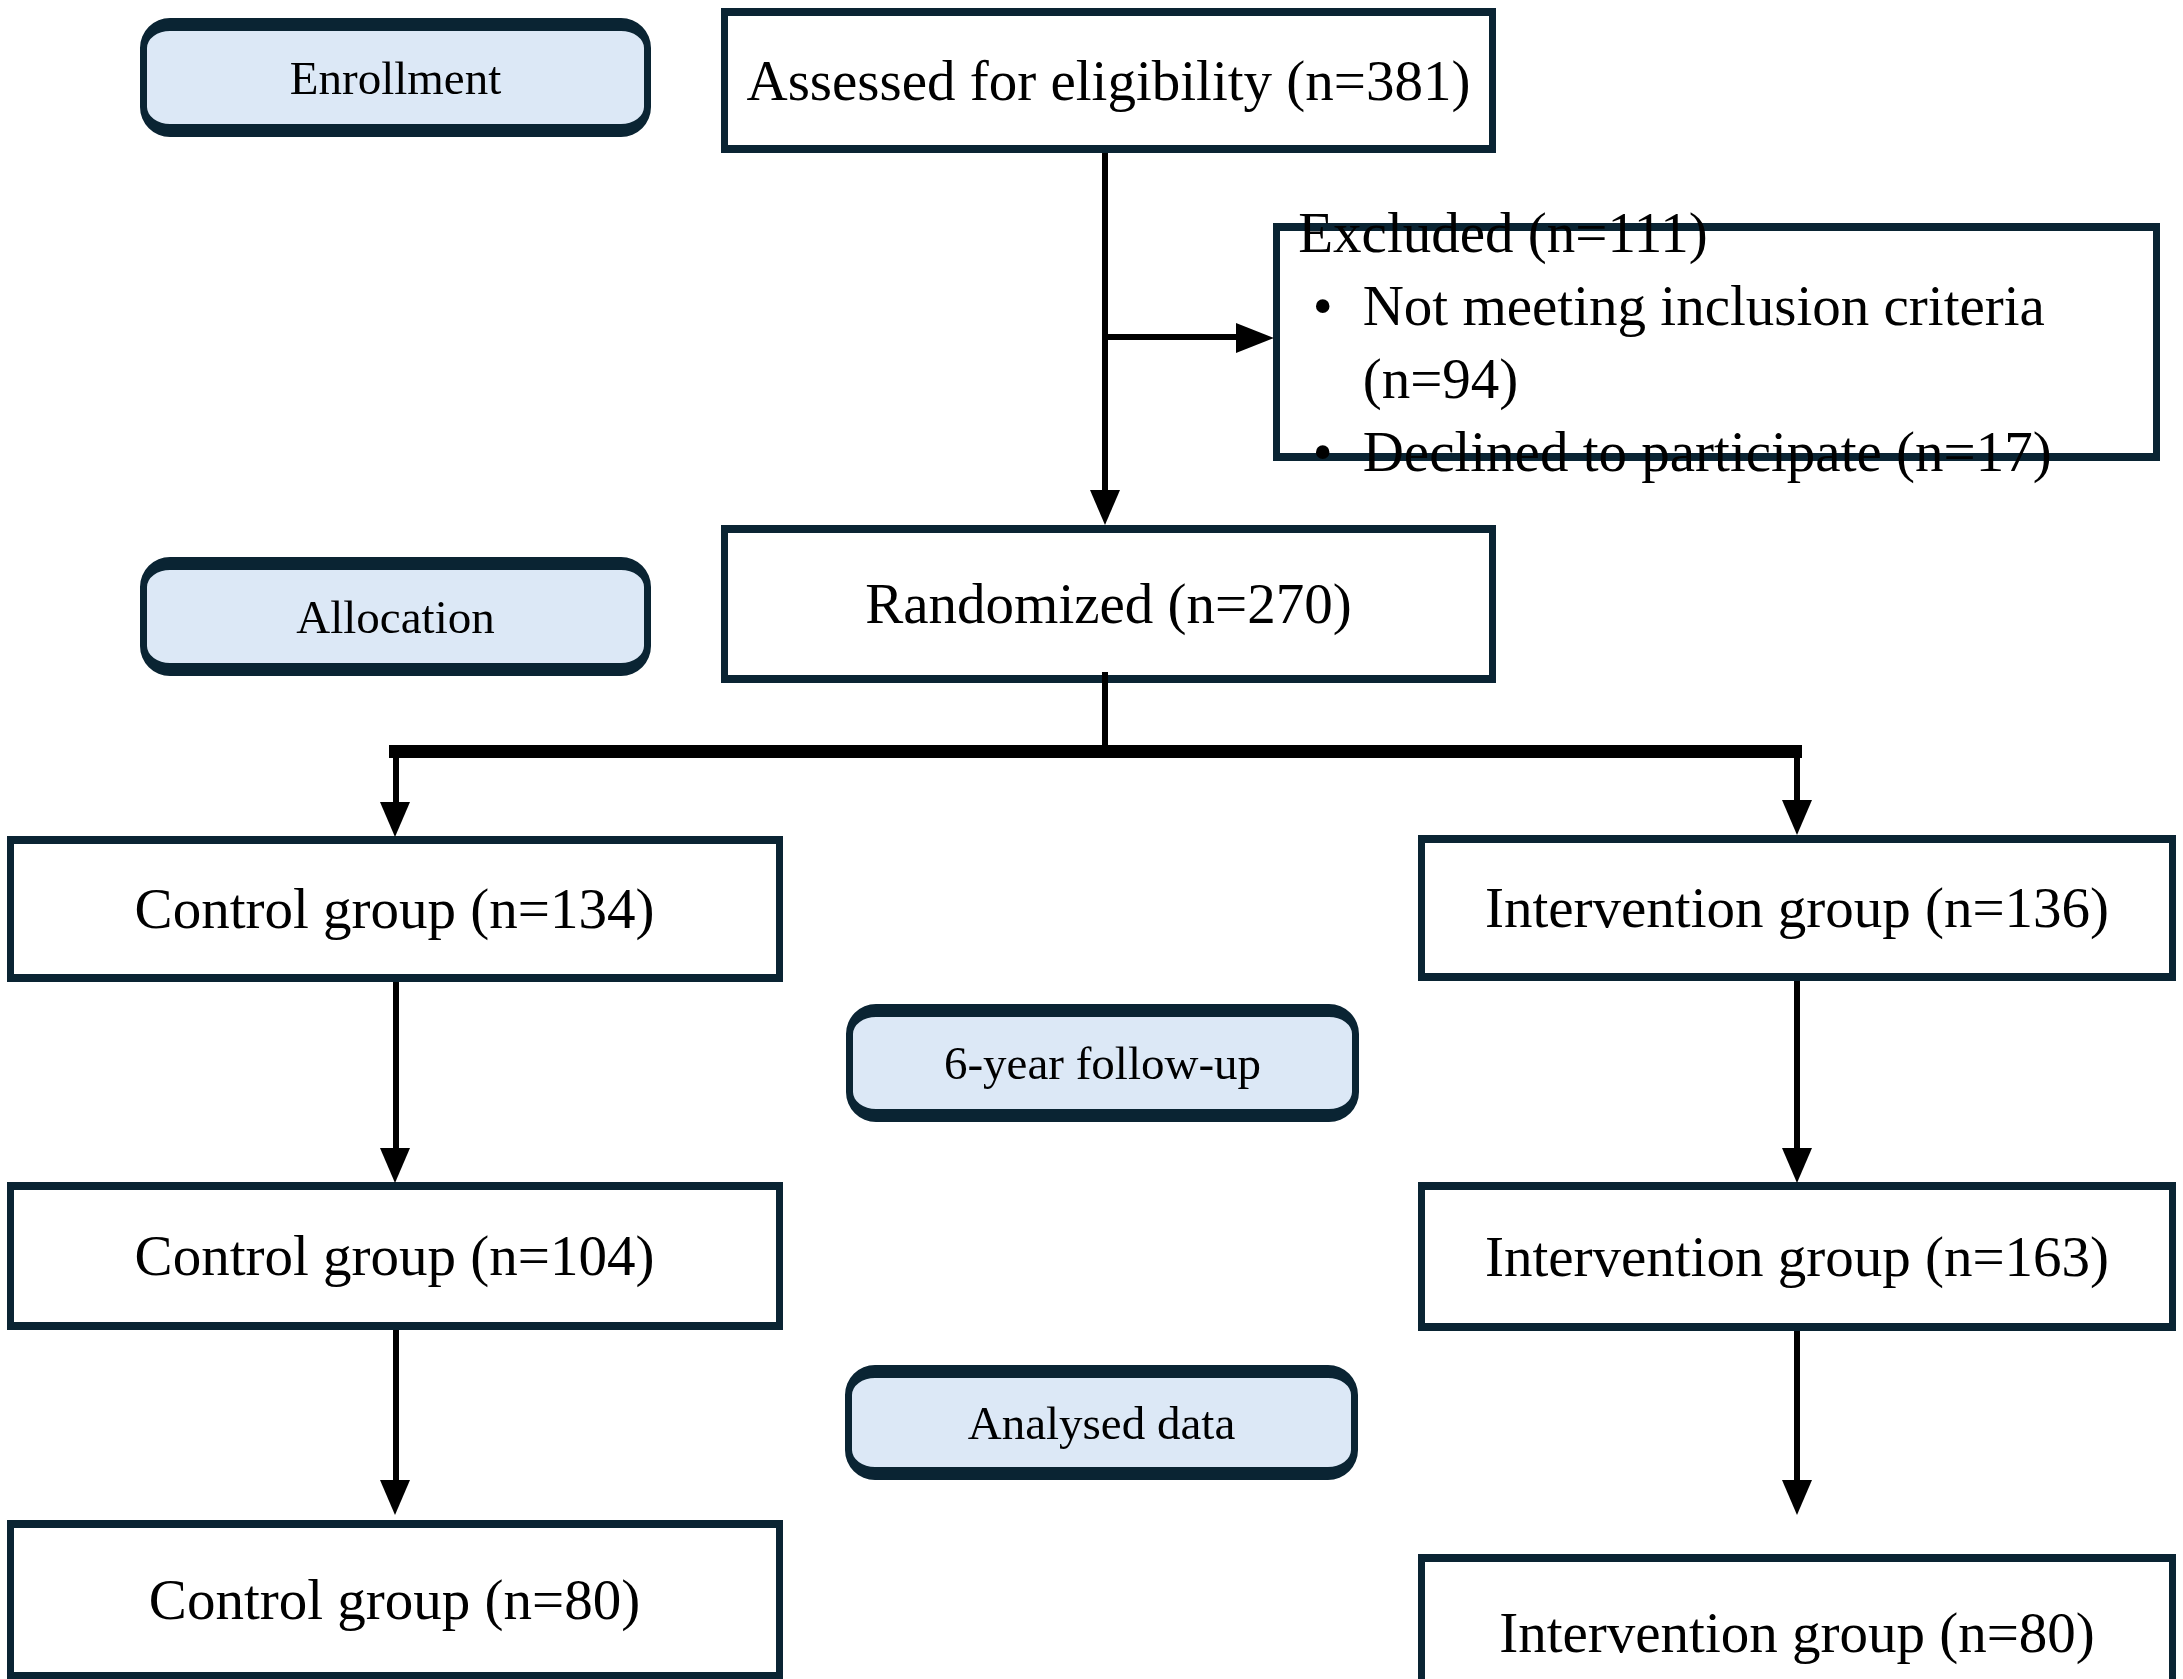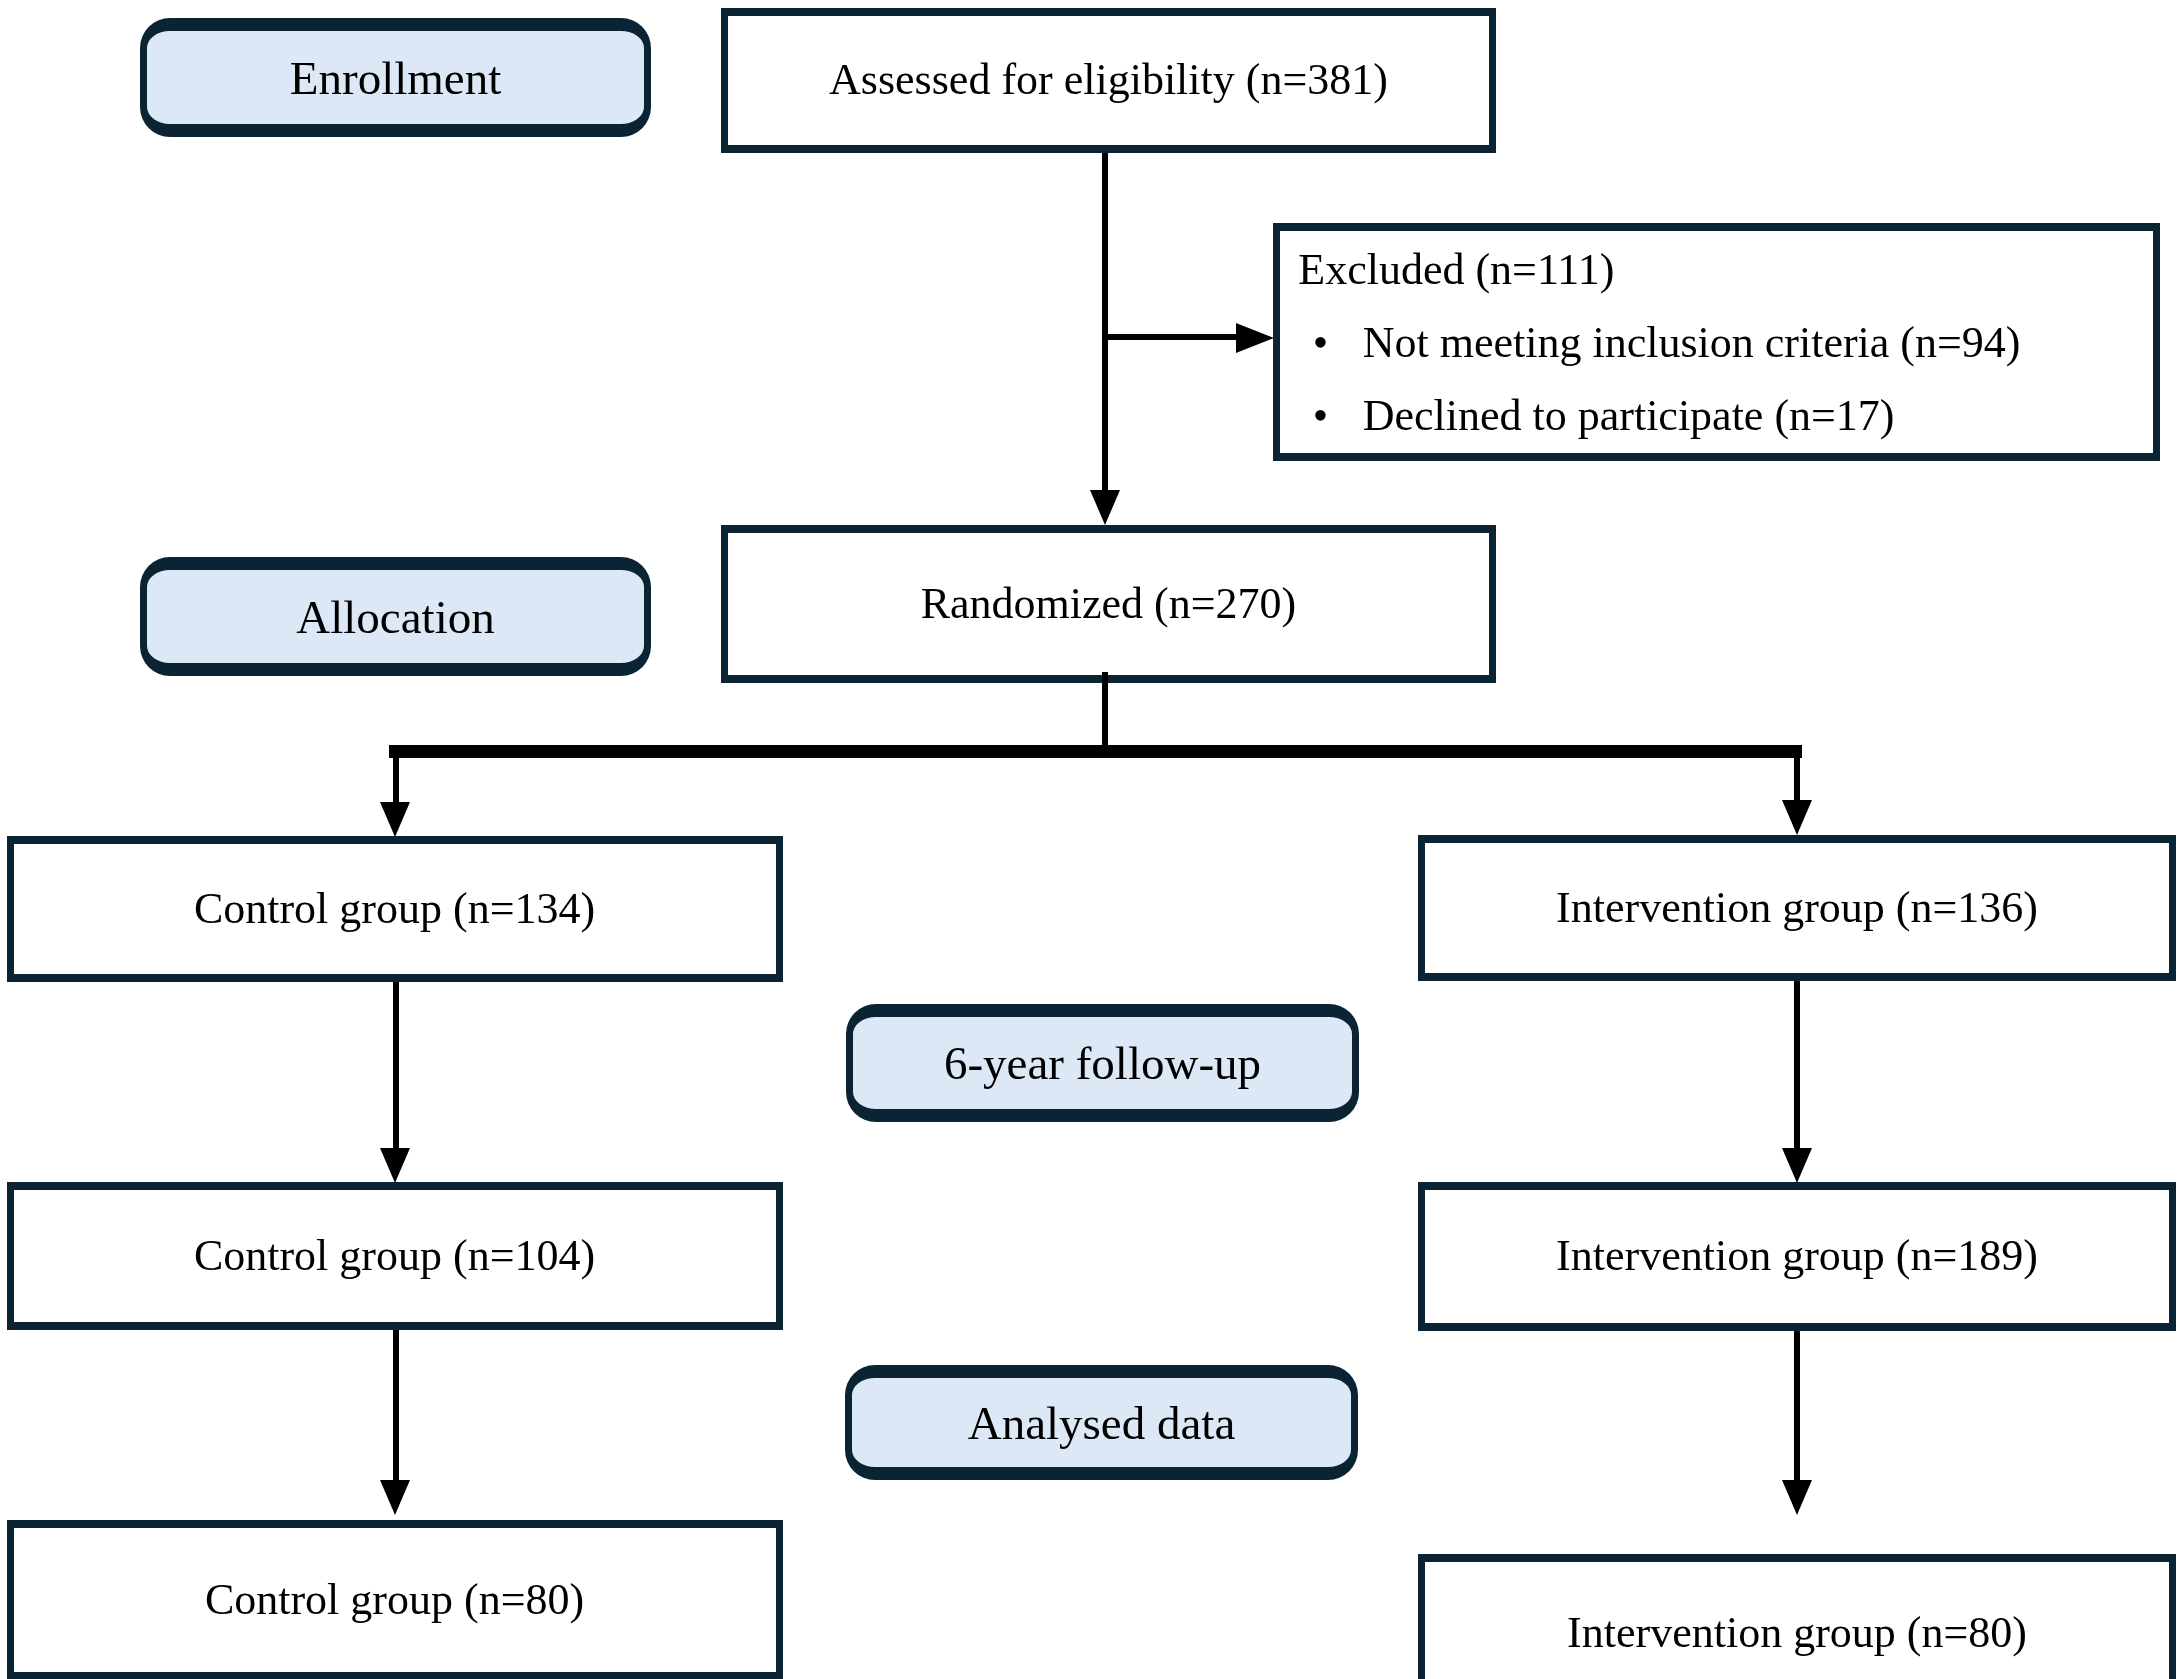--- a/index.html
+++ b/index.html
@@ -20,21 +20,21 @@
   #canvas{position:relative;width:2183px;height:1680px;background:var(--canvas-bg);overflow:hidden;}
 
   
   .node{
     position:absolute;
     background:#ffffff;
     border:solid var(--box-border);
     border-width:8.5px 7.2px;
     box-sizing:border-box;
     display:flex;align-items:center;justify-content:center;
-    font-size:44px;line-height:1.15;
+    font-size:57px;line-height:1.15;
     text-align:center;
   }
 
   
   .stage{
     position:absolute;
     background:var(--stage-fill);
     border:solid var(--box-border);
     border-width:13px 7.8px;
     border-radius:30px;
@@ -106,21 +106,21 @@
   </div>
 
   <div class="node" style="left:721px;top:525px;width:775px;height:158px;">Randomized (n=270)</div>
 
   <div class="node" style="left:6.5px;top:836px;width:776px;height:146px;">Control group (n=134)</div>
 
   <div class="node" style="left:1418px;top:835px;width:758px;height:146px;">Intervention group (n=136)</div>
 
   <div class="node" style="left:6.5px;top:1182px;width:776px;height:148px;">Control group (n=104)</div>
 
-  <div class="node" style="left:1418px;top:1182px;width:758px;height:149px;">Intervention group (n=189)</div>
+  <div class="node" style="left:1418px;top:1182px;width:758px;height:149px;">Intervention group (n=163)</div>
 
   <div class="node" style="left:6.5px;top:1520px;width:776px;height:160px;">Control group (n=80)</div>
 
   <div class="node" style="left:1418px;top:1554px;width:758px;height:158px;">Intervention group (n=80)</div>
 
   <div class="vline" style="left:1102px;top:153px;height:340px;"></div>
   <div class="arrow-down" style="left:1090px;top:490px;"></div>
 
   <div class="hline" style="left:1103px;top:334px;width:135px;"></div>
   <div class="arrow-right" style="left:1236px;top:323px;"></div>

